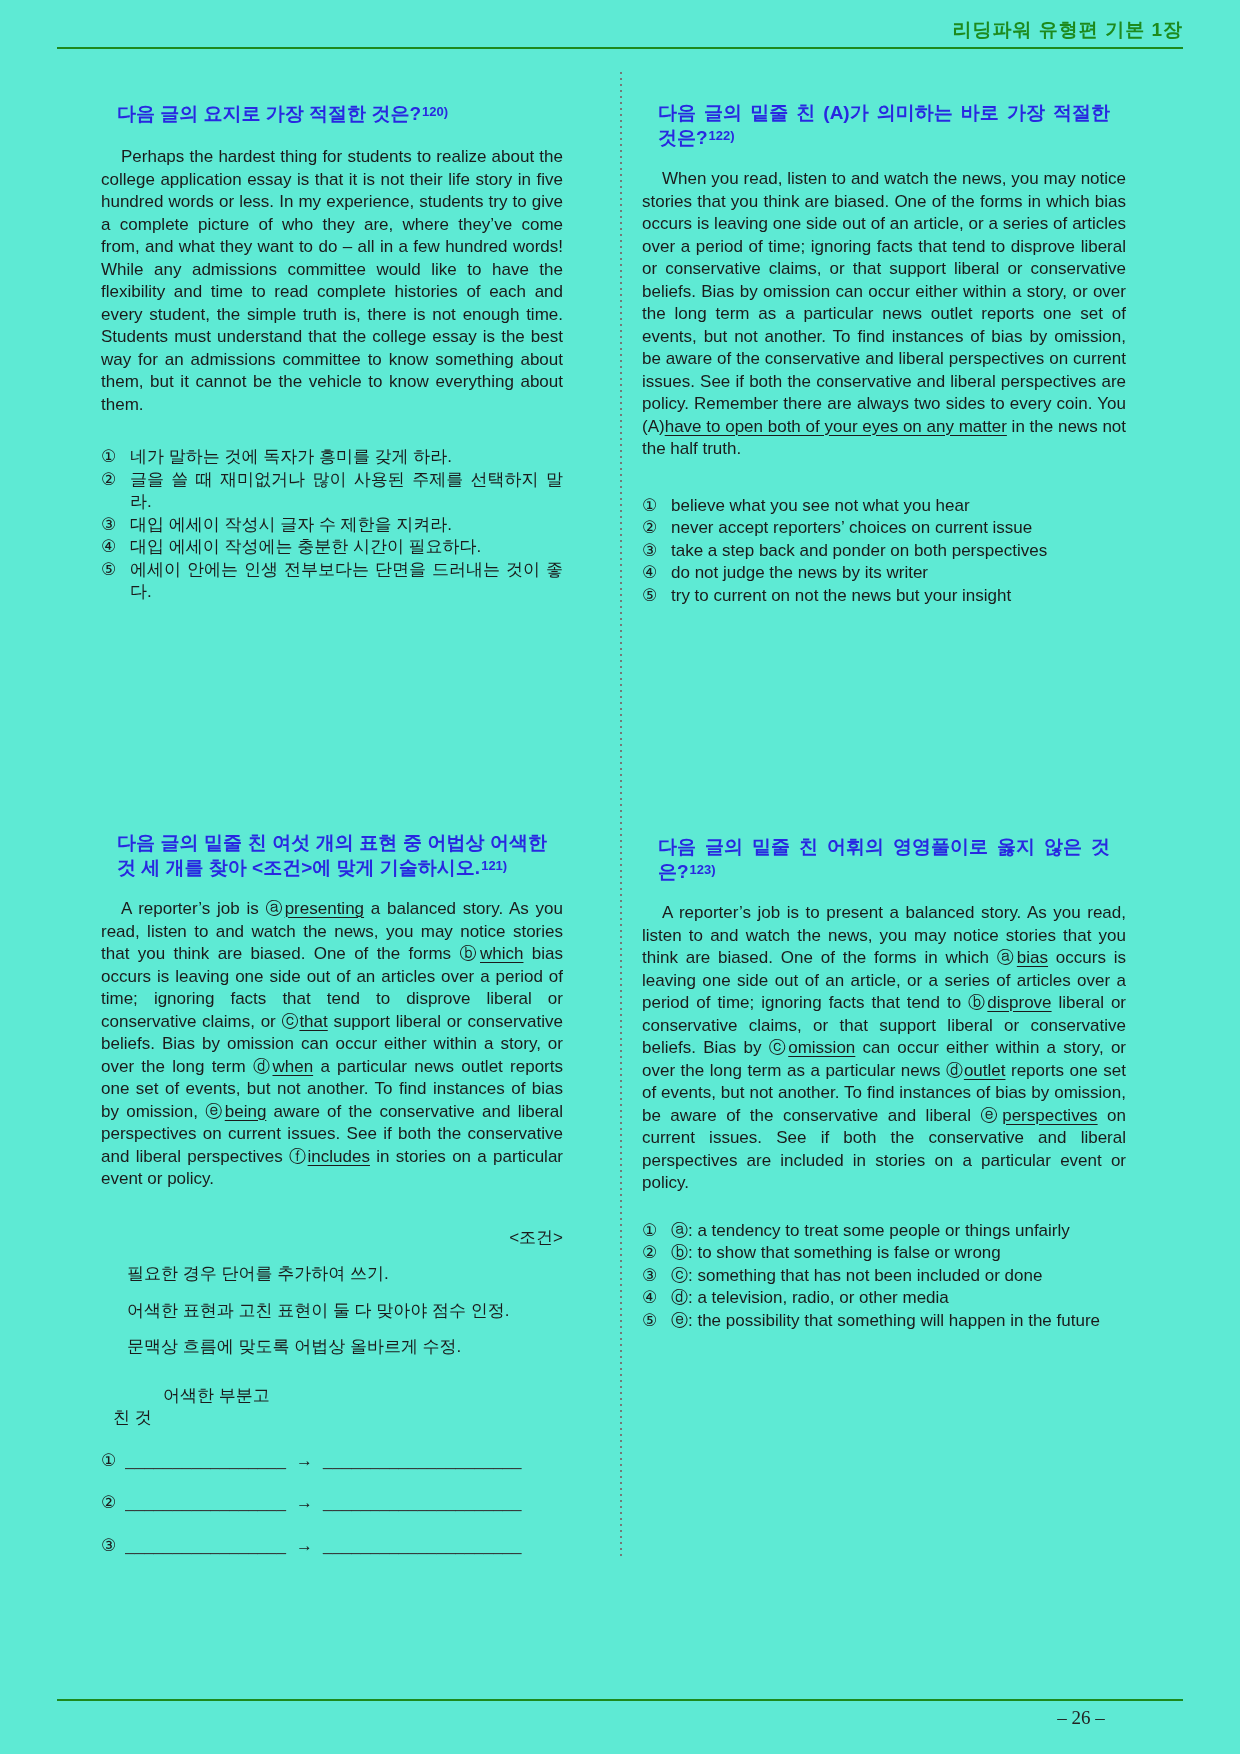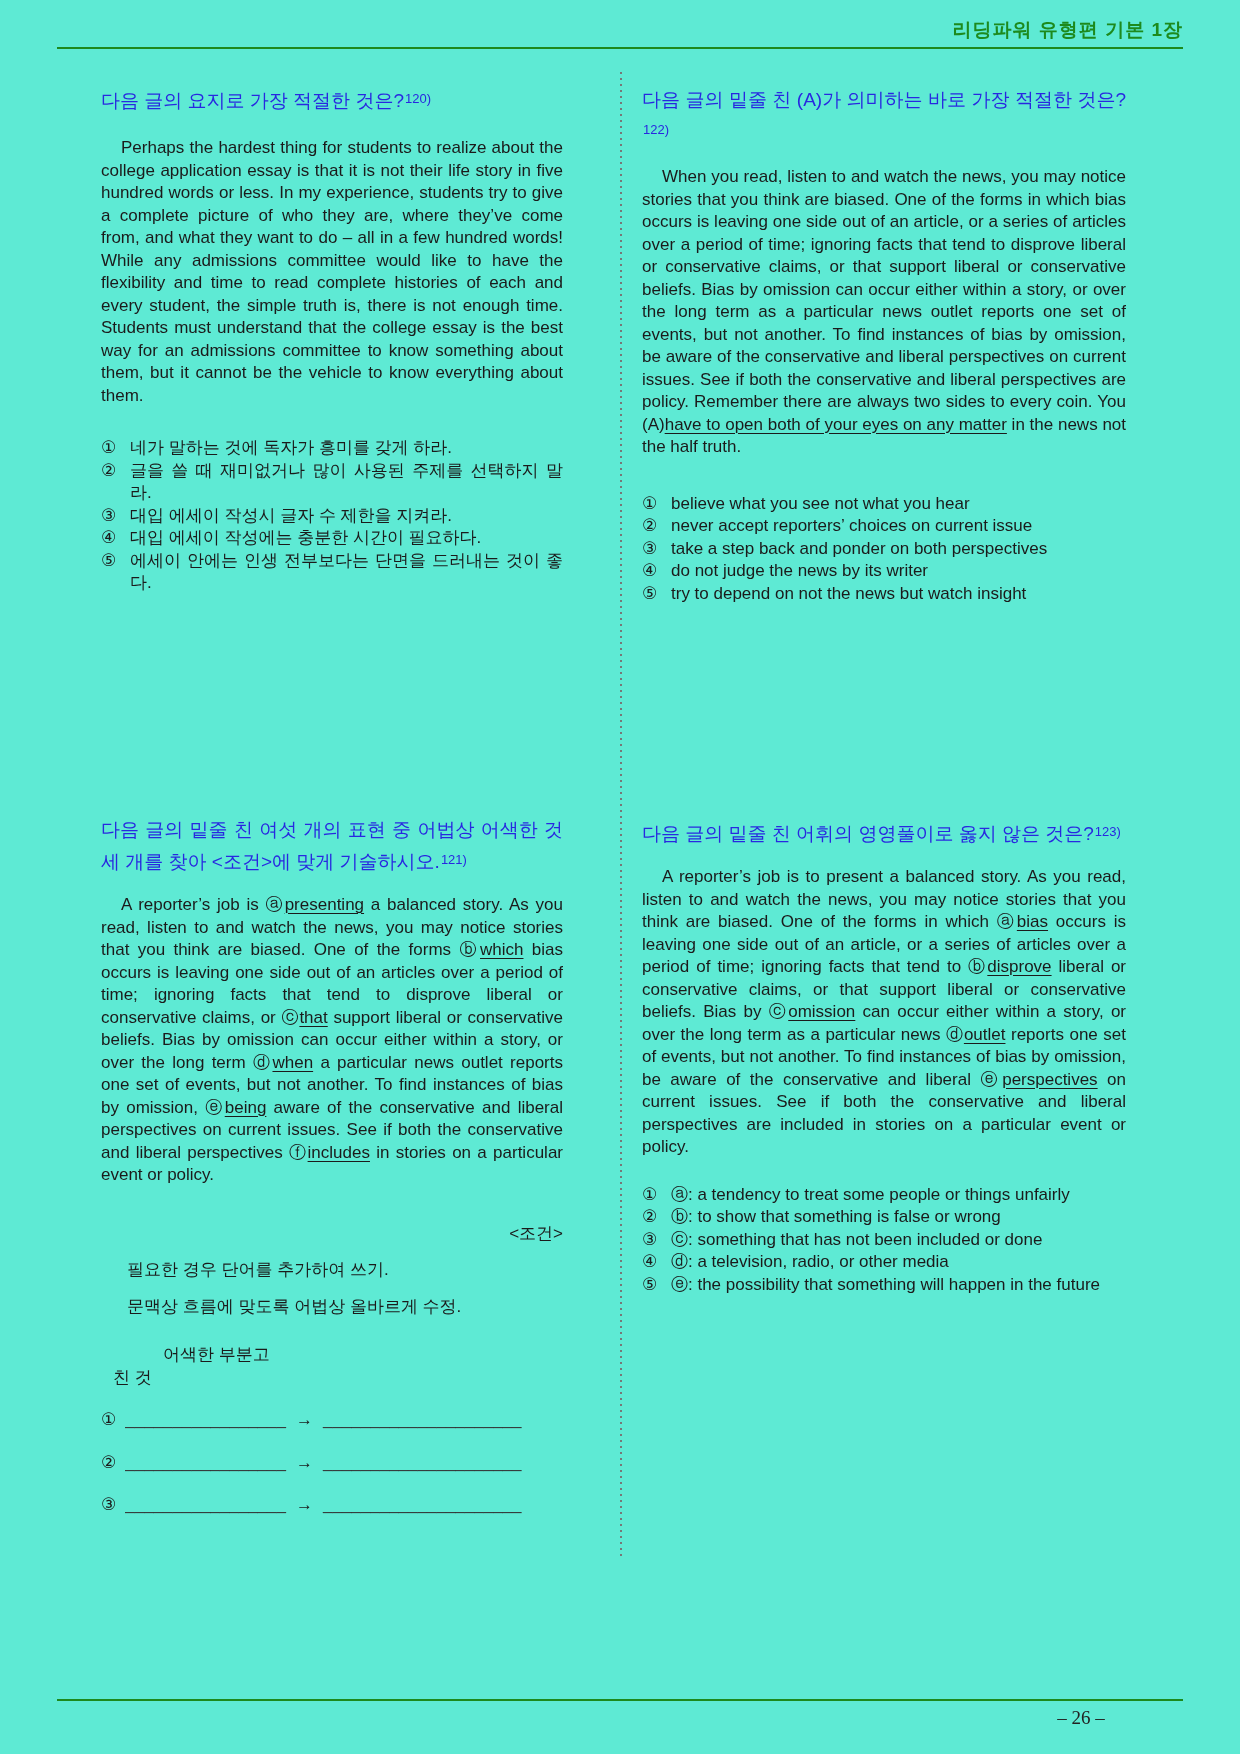--- a/index.html
+++ b/index.html
@@ -48,24 +48,24 @@
     left:620px; top:72px;
     width:2px; height:1486px;
     background-image:repeating-linear-gradient(to bottom, #777 0px, #777 2px, transparent 2px, transparent 6px);
   }
   .qsec { position:absolute; }
   #q120 { left:101px; top:85px;  width:462px; }
   #q121 { left:101px; top:814px; width:462px; }
   #q122 { left:642px; top:84px;  width:484px; }
   #q123 { left:642px; top:818px; width:484px; }
   .qtitle {
-    margin:0;
+    margin:16px;
     font-size:19px;
-    line-height:32px;
-    font-weight:normal;
+    line-height:25px;
+    font-weight:bold;
     color:var(--title-blue, #2828e0);
     text-align:justify;
   }
   .qnum {
     font-size:13px;
     position:relative;
     top:-4px;
     margin-left:1px;
   }
   .passage {
@@ -152,29 +152,30 @@
   </section>
 
   <section class="qsec" id="q122">
     <h2 class="qtitle"><span>다음 글의 밑줄 친 (A)가 의미하는 바로 가장 적절한 것은?</span><span class="qnum">122)</span></h2>
     <p class="passage"><span>When you read, listen to and watch the news, you may notice stories that you think are biased. One of the forms in which bias occurs is leaving one side out of an article, or a series of articles over a period of time; ignoring facts that tend to disprove liberal or conservative claims, or that support liberal or conservative beliefs. Bias by omission can occur either within a story, or over the long term as a particular news outlet reports one set of events, but not another. To find instances of bias by omission, be aware of the conservative and liberal perspectives on current issues. See if both the conservative and liberal perspectives are policy. Remember there are always two sides to every coin. You (A)</span><span class="u">have to open both of your eyes on any matter</span><span> in the news not the half truth.</span></p>
     <div class="choices">
       <div class="choice"><span class="cnum">①</span><span class="ctext">believe what you see not what you hear</span></div>
       <div class="choice"><span class="cnum">②</span><span class="ctext">never accept reporters’ choices on current issue</span></div>
       <div class="choice"><span class="cnum">③</span><span class="ctext">take a step back and ponder on both perspectives</span></div>
       <div class="choice"><span class="cnum">④</span><span class="ctext">do not judge the news by its writer</span></div>
-      <div class="choice"><span class="cnum">⑤</span><span class="ctext">try to depend on not the news but watch insight</span></div>
+      <div class="choice"><span class="cnum">⑤</span><span class="ctext">try to current on not the news but your insight</span></div>
     </div>
   </section>
 
   <section class="qsec" id="q121">
     <h2 class="qtitle"><span>다음 글의 밑줄 친 여섯 개의 표현 중 어법상 어색한 것 세 개를 찾아 &lt;조건&gt;에 맞게 기술하시오.</span><span class="qnum">121)</span></h2>
     <p class="passage"><span>A reporter’s job is ⓐ</span><span class="u">presenting</span><span> a balanced story. As you read, listen to and watch the news, you may notice stories that you think are biased. One of the forms ⓑ</span><span class="u">which</span><span> bias occurs is leaving one side out of an articles over a period of time; ignoring facts that tend to disprove liberal or conservative claims, or ⓒ</span><span class="u">that</span><span> support liberal or conservative beliefs. Bias by omission can occur either within a story, or over the long term ⓓ</span><span class="u">when</span><span> a particular news outlet reports one set of events, but not another. To find instances of bias by omission, ⓔ</span><span class="u">being</span><span> aware of the conservative and liberal perspectives on current issues. See if both the conservative and liberal perspectives ⓕ</span><span class="u">includes</span><span> in stories on a particular event or policy.</span></p>
     <div class="cond-head">&lt;조건&gt;</div>
     <p class="cond-line">필요한 경우 단어를 추가하여 쓰기.</p>
+    <p class="cond-line">어색한 표현과 고친 표현이 둘 다 맞아야 점수 인정.</p>
     <p class="cond-line">문맥상 흐름에 맞도록 어법상 올바르게 수정.</p>
     <div class="atable">
       <div class="atable-h1">
         <span>어색한 부분</span>
         <span>고</span>
       </div>
       <div class="atable-h2">친 것</div>
       <div class="blank-row">
         <span class="bnum">①</span>
         <span class="bline">_________________</span>

